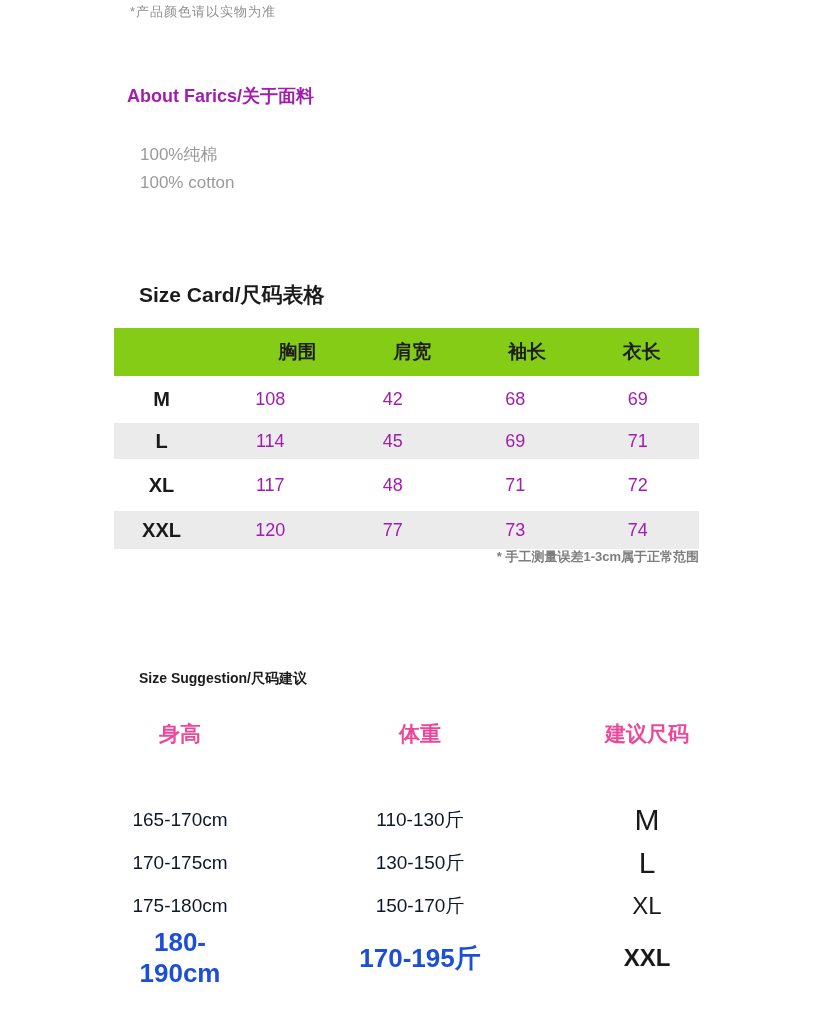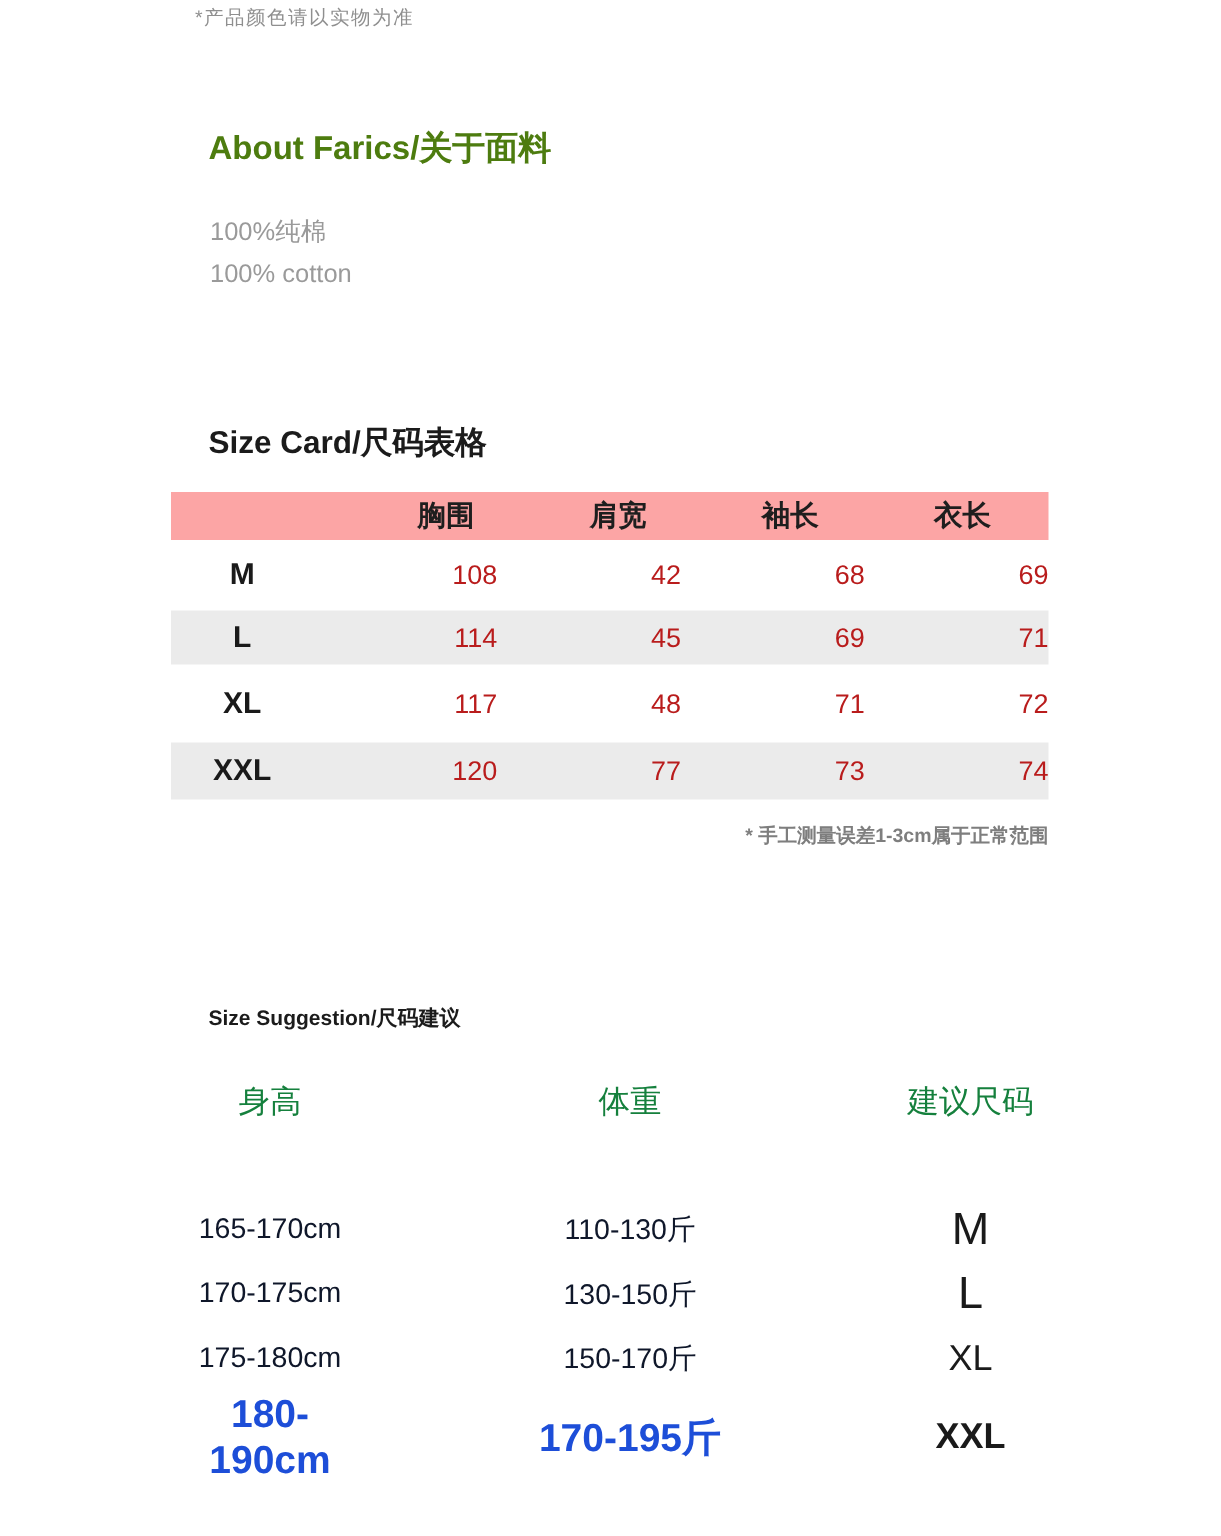--- a/index.html
+++ b/index.html
@@ -1,43 +1,43 @@
 <!DOCTYPE html>
 <html><head>
 <meta charset="utf-8">
 <style>
   html,body{margin:0;padding:0;background:#ffffff;}
   body{font-family:"Liberation Sans","DejaVu Sans",sans-serif;color:#1c1c1c;}
   .page{position:relative;width:814px;height:1024px;background:#ffffff;overflow:hidden;margin:0 auto;}
 
   .top-note{position:absolute;left:130px;top:3px;font-size:13px;color:#8f8f8f;letter-spacing:1px;}
 
-  .fabric-title{position:absolute;left:139px;top:84px;font-size:22px;font-weight:700;color:#4d7c0f;}
+  .fabric-title{position:absolute;left:127px;top:84px;font-size:18px;font-weight:700;color:#a21caf;}
   .fabric-lines{position:absolute;left:140px;top:141px;font-size:17px;color:#9a9a9a;line-height:28px;}
 
   .sizecard-title{position:absolute;left:139px;top:281px;font-size:21px;font-weight:700;color:#1b1b1b;}
 
   .size-table{position:absolute;left:114px;top:328px;width:585px;}
   .st-row{display:grid;grid-template-columns:95px 1fr 1fr 1fr 1fr;align-items:center;}
-  .st-header{background:#fca5a5;height:32px;padding-left:31px;}
+  .st-header{background:#84cc16;height:48px;padding-left:31px;}
   .st-header .cell{font-size:19px;font-weight:700;color:#1e1e1e;text-align:center;}
   .st-body .st-row{height:47px;}
   .st-body .st-row:nth-child(2){background:#ebebeb;height:36px;}
   .st-body .st-row:nth-child(3){height:52px;}
   .st-body .st-row:nth-child(4){background:#ebebeb;height:38px;}
   .st-size{font-size:20px;font-weight:700;color:#1a1a1a;text-align:center;}
-  .st-val{font-size:18px;color:#b91c1c;text-align:right;}
+  .st-val{font-size:18px;color:#a21caf;text-align:center;}
 
   .footnote{position:absolute;right:115px;top:548px;font-size:13px;font-weight:600;color:#7e7e7e;}
 
   .suggestion-title{position:absolute;left:139px;top:670px;font-size:14px;font-weight:700;color:#1b1b1b;}
 
   .sg-grid{display:grid;grid-template-columns:132px 348px 106px;align-items:center;}
   .sg-header{position:absolute;left:114px;top:720px;width:586px;}
-  .sg-header .cell{font-size:21px;font-weight:400;color:#15803d;text-align:center;}
+  .sg-header .cell{font-size:21px;font-weight:700;color:#ec4899;text-align:center;}
   .sg-body{position:absolute;left:114px;top:798px;width:586px;}
   .sg-row{height:43px;}
   .sg-cell{font-size:19px;color:#0f172a;text-align:center;}
   .sg-size{font-size:30px;color:#1a1a1a;text-align:center;font-weight:500;}
   .sg-body .sg-row:nth-child(3) .sg-size,
   .sg-body .sg-row:nth-child(4) .sg-size{font-size:24px;}
   .sg-body .sg-row:nth-child(4) .sg-cell{font-weight:700;color:#1d4ed8;font-size:26px;}
   .sg-body .sg-row:nth-child(4) .sg-size{font-weight:600;}
 </style>
 </head>

